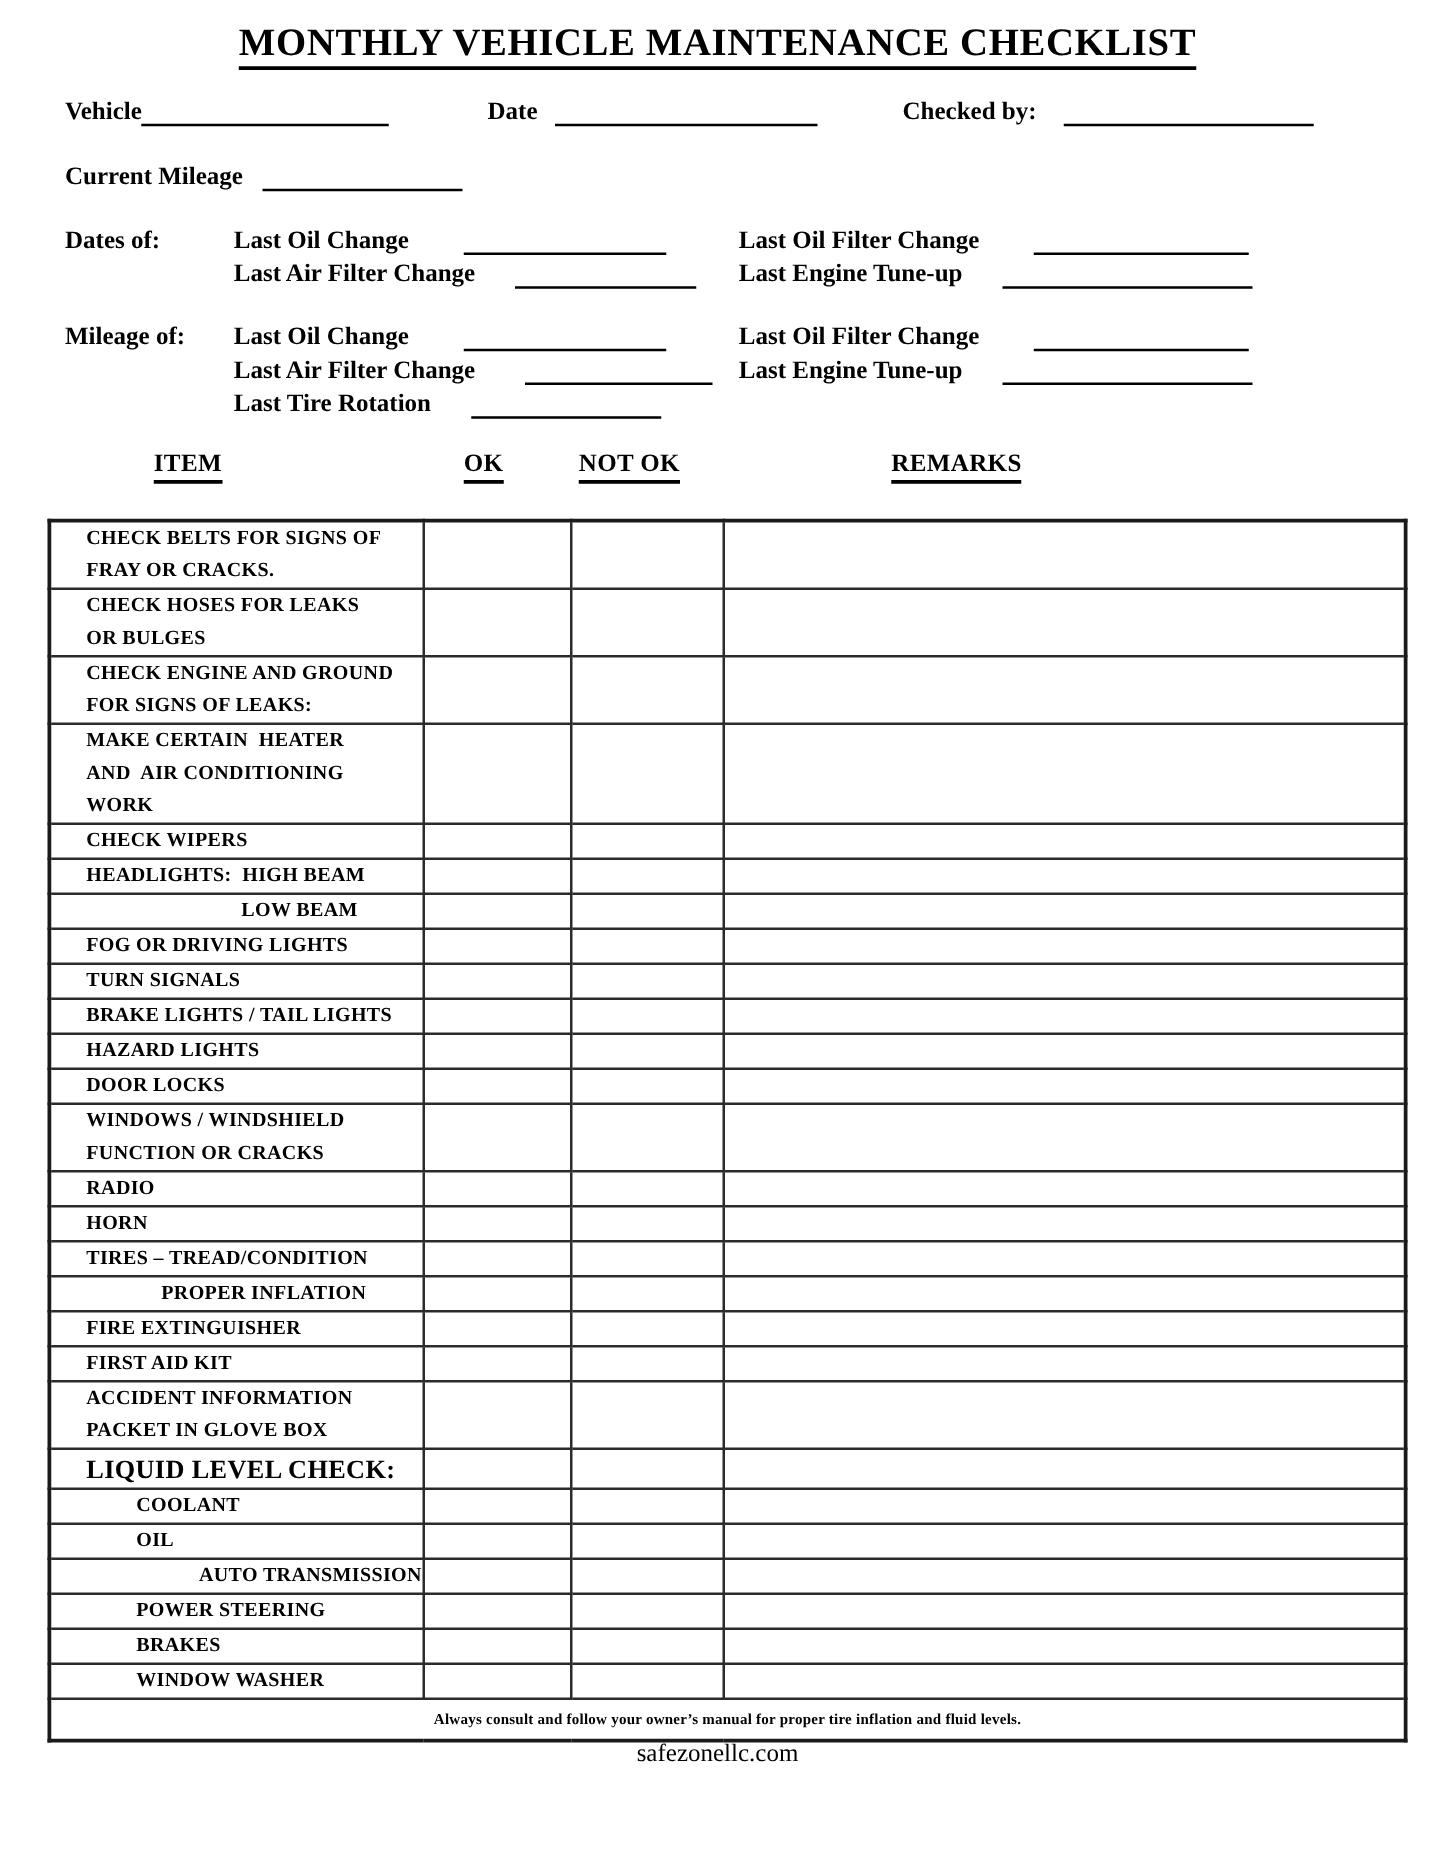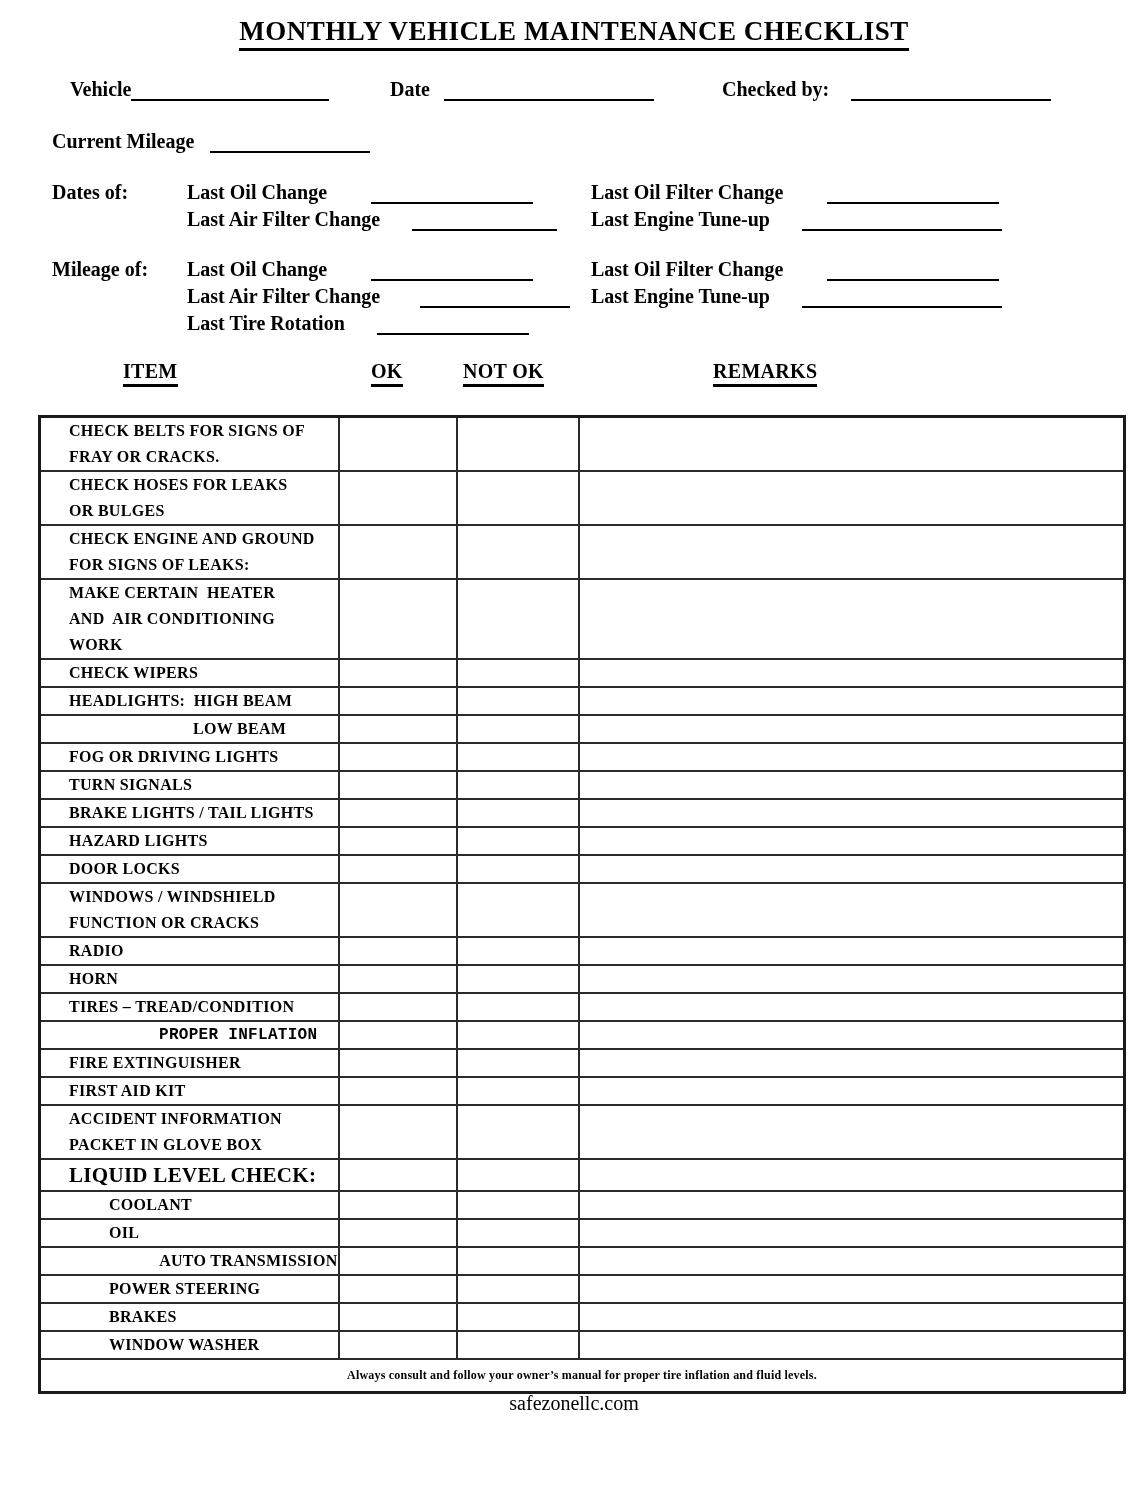--- a/index.html
+++ b/index.html
@@ -9,21 +9,21 @@
     background:#ffffff;
     font-family:"Liberation Serif","DejaVu Serif",serif;
     color:#000;
     overflow:hidden;
   }
   .abs{position:absolute;}
   
   .title-wrap{top:16px;left:0;width:1148px;text-align:center;}
   .title{
     display:inline-block;
-    font-size:27px;font-weight:bold;letter-spacing:0.5px;
+    font-size:31px;font-weight:bold;letter-spacing:0.5px;
     border-bottom:3px solid #000;padding-bottom:1px;
   }
   
   .flabel{font-size:20px;font-weight:bold;white-space:pre;}
   .blank{
     display:inline-block;
     border-bottom:2px solid #000;
     height:20px;vertical-align:bottom;
   }
   .fieldline{display:flex;align-items:flex-end;}
@@ -44,42 +44,42 @@
   table.checklist td{
     border:2px solid #2b2b2b;
     padding:0;vertical-align:middle;
   }
   .item-cell div{
     font-size:16px;font-weight:bold;line-height:26px;
     letter-spacing:0.3px;white-space:pre;
   }
   .ind0 div{padding-left:28px;}
   .ind1 div{padding-left:68px;border-radius:11px;}
-  .ind2 div{padding-left:118px;font-family:Liberation Mono, monospace;}
+  .ind2 div{padding-left:88px;}
   .ind3 div{padding-left:152px;}
   tr.row-large .item-cell div{font-size:21px;line-height:30px;}
   tr.footer-row td{
     font-size:12px;font-weight:bold;text-align:center;
     height:31px;letter-spacing:0.2px;
   }
   .website{
     top:1392px;left:0;width:1148px;text-align:center;
     font-size:20px;font-weight:normal;
   }
 </style>
 </head>
 <body>
 
 <div class="page">
 
   <div class="abs title-wrap">
     <span class="title">MONTHLY VEHICLE MAINTENANCE CHECKLIST</span>
   </div>
 
-  <div class="abs fieldline" style="left:70px;top:78px;">
+  <div class="abs fieldline" style="left:52px;top:78px;">
     <span class="flabel">Vehicle</span>
     <span class="blank" style="width:198px;"></span>
   </div>
   <div class="abs fieldline" style="left:390px;top:78px;">
     <span class="flabel">Date</span>
     <span class="blank" style="width:210px;margin-left:14px;"></span>
   </div>
   <div class="abs fieldline" style="left:722px;top:78px;">
     <span class="flabel">Checked by:</span>
     <span class="blank" style="width:200px;margin-left:22px;"></span>

